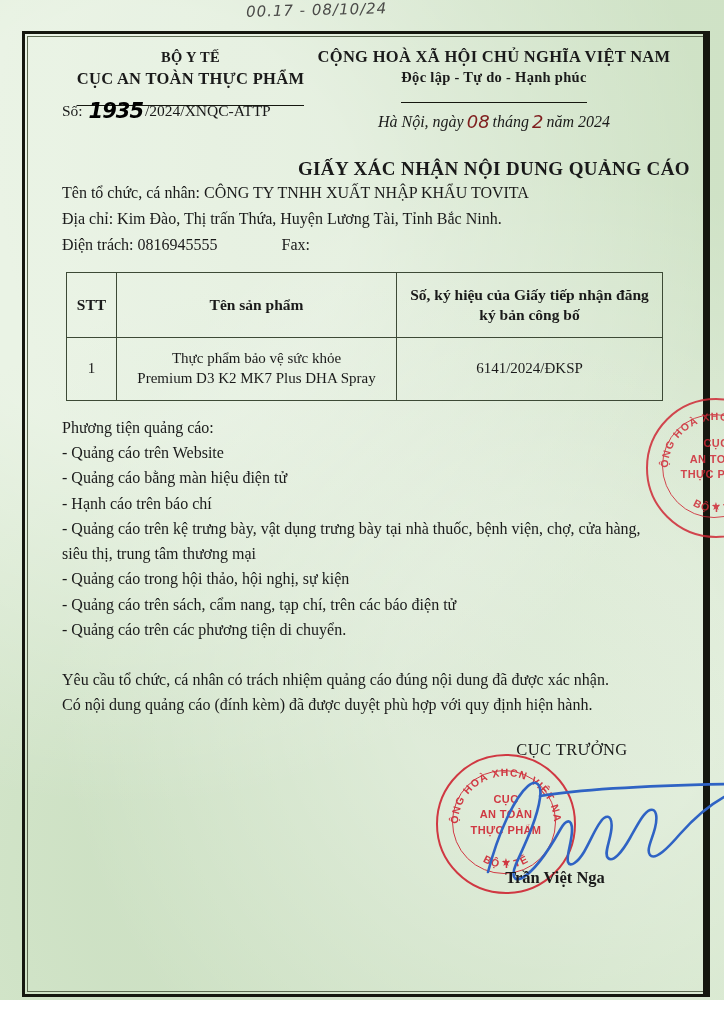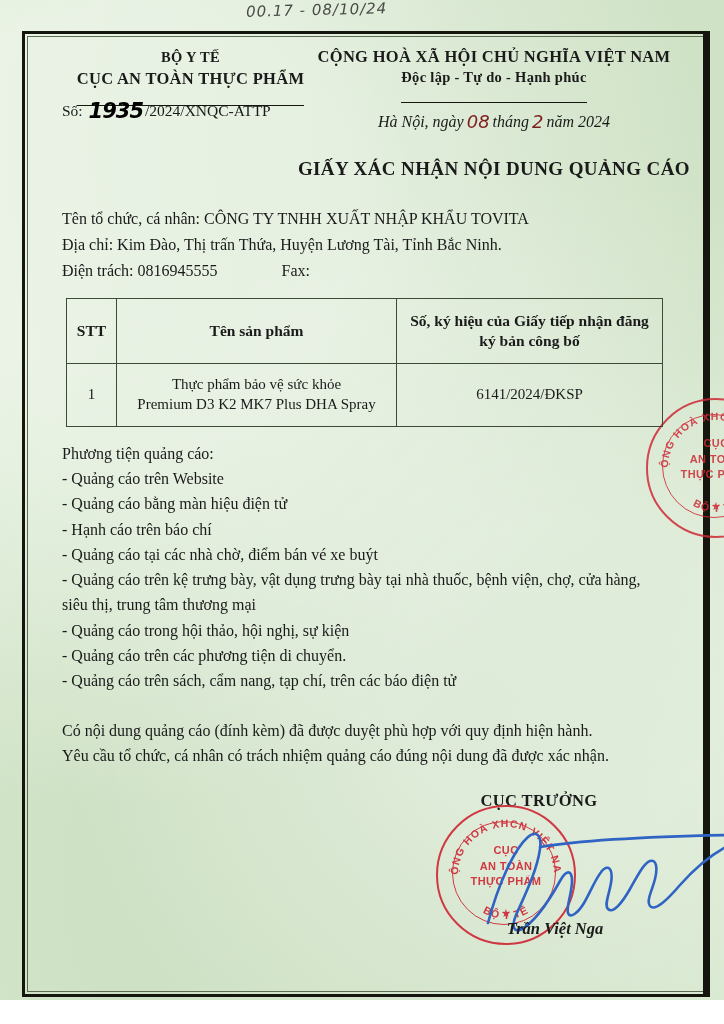--- a/index.html
+++ b/index.html
@@ -153,21 +153,20 @@
   #doc-title {
     margin-top: 26px;
     text-align: right;
     font-weight: bold;
     font-size: 19px;
     letter-spacing: .4px;
   }
 
   
   #org-info {
-    margin-top: 26px;
     padding-left: 22px;
     font-size: 16px;
     line-height: 1.62;
   }
   .fax-gap { display: inline-block; width: 56px; }
 
   
   #product-table {
     margin-top: 14px;
     margin-left: 26px;
@@ -223,35 +222,34 @@
   }
 
   
   #signature-block {
     position: relative;
     margin-top: 22px;
     height: 175px;
   }
   #signer-title {
     position: absolute;
-    left: 384px; top: 0;
+    left: 417px; top: 0;
     width: 230px;
     text-align: center;
-    font-weight: bold;
+    font-weight: normal;
     font-size: 16.5px;
     letter-spacing: .4px;
   }
   #signer-name {
     position: absolute;
     left: 400px; top: 128px;
     width: 230px;
     text-align: center;
     font-weight: bold;
     font-size: 16.5px;
-    font-style: italic;
   }
 
   
   .seal {
     position: absolute;
     border: 2.2px solid #cf2936;
     border-radius: 50%;
     opacity: .92;
   }
   #seal-main {
@@ -438,31 +436,30 @@
         </tr>
       </tbody>
     </table>
 
     <div id="media-block">
       <div>Phương tiện quảng cáo:</div>
       <ul id="media-list">
         <li>- Quảng cáo trên Website</li>
         <li>- Quảng cáo bằng màn hiệu điện tử</li>
         <li>- Hạnh cáo trên báo chí</li>
-        <li>- Quảng cáo tại các nhà chờ, điểm bán vé xe buýt</li>
         <li>- Quảng cáo trên kệ trưng bày, vật dụng trưng bày tại nhà thuốc, bệnh viện, chợ, cửa hàng, siêu thị, trung tâm thương mại</li>
         <li>- Quảng cáo trong hội thảo, hội nghị, sự kiện</li>
+        <li>- Quảng cáo trên sách, cẩm nang, tạp chí, trên các báo điện tử</li>
         <li>- Quảng cáo trên các phương tiện di chuyển.</li>
-        <li>- Quảng cáo trên sách, cẩm nang, tạp chí, trên các báo điện tử</li>
       </ul>
     </div>
 
     <div id="closing">
+      <div>Yêu cầu tổ chức, cá nhân có trách nhiệm quảng cáo đúng nội dung đã được xác nhận.</div>
       <div>Có nội dung quảng cáo (đính kèm) đã được duyệt phù hợp với quy định hiện hành.</div>
-      <div>Yêu cầu tổ chức, cá nhân có trách nhiệm quảng cáo đúng nội dung đã được xác nhận.</div>
     </div>
 
     <div id="signature-block">
       <div id="signer-title">CỤC TRƯỞNG</div>
 
       <div class="seal" id="seal-main">
         <div id="seal-main-inner"></div>
         <svg class="seal-arc" viewBox="0 0 136 136">
           <defs>
             <path id="arcTopA" d="M 20 68 A 48 48 0 0 1 116 68"></path>

